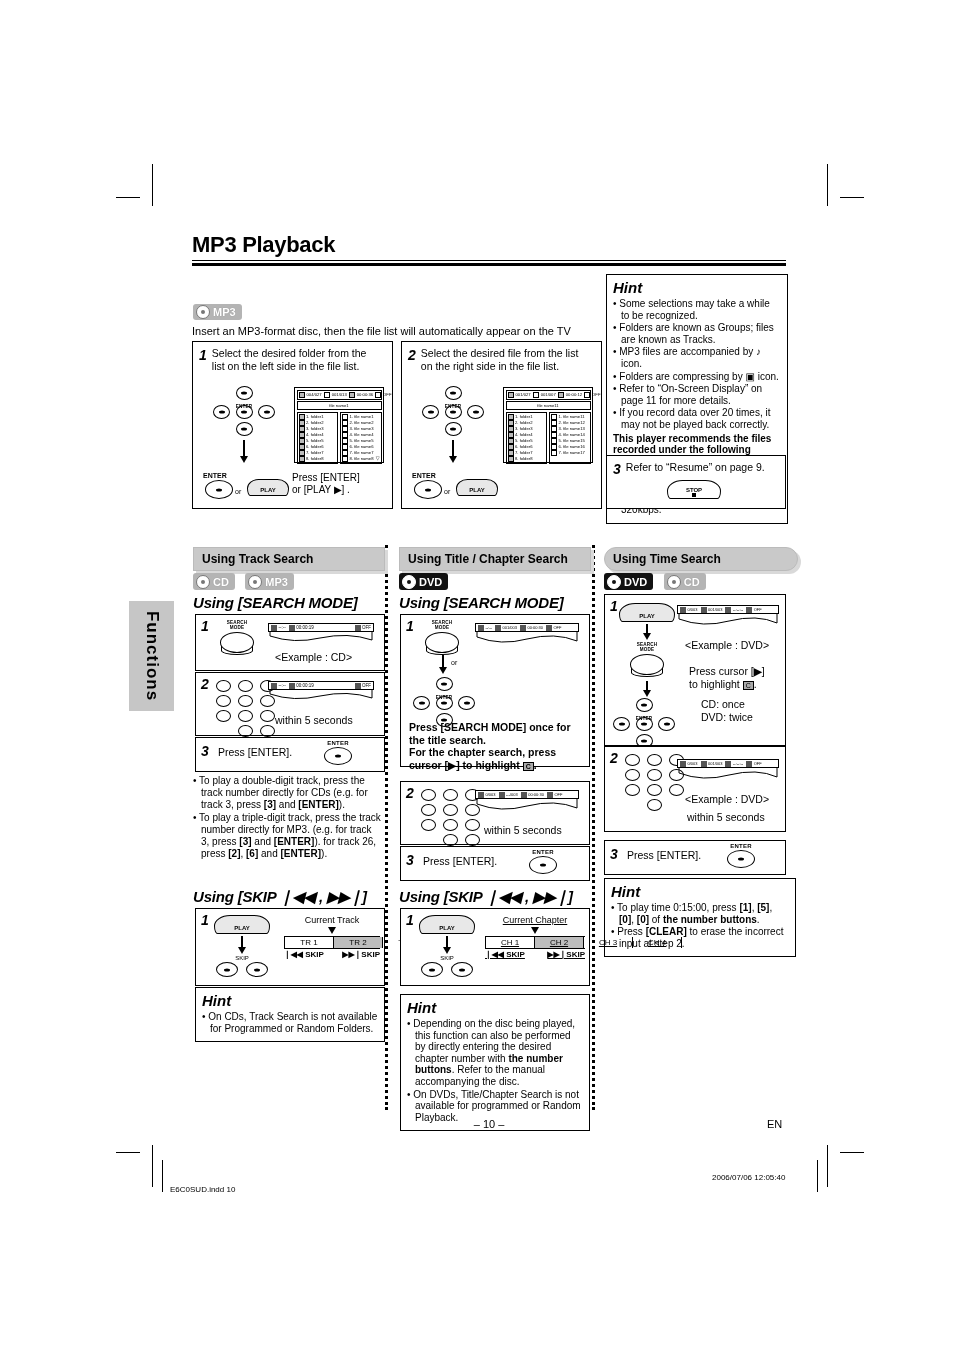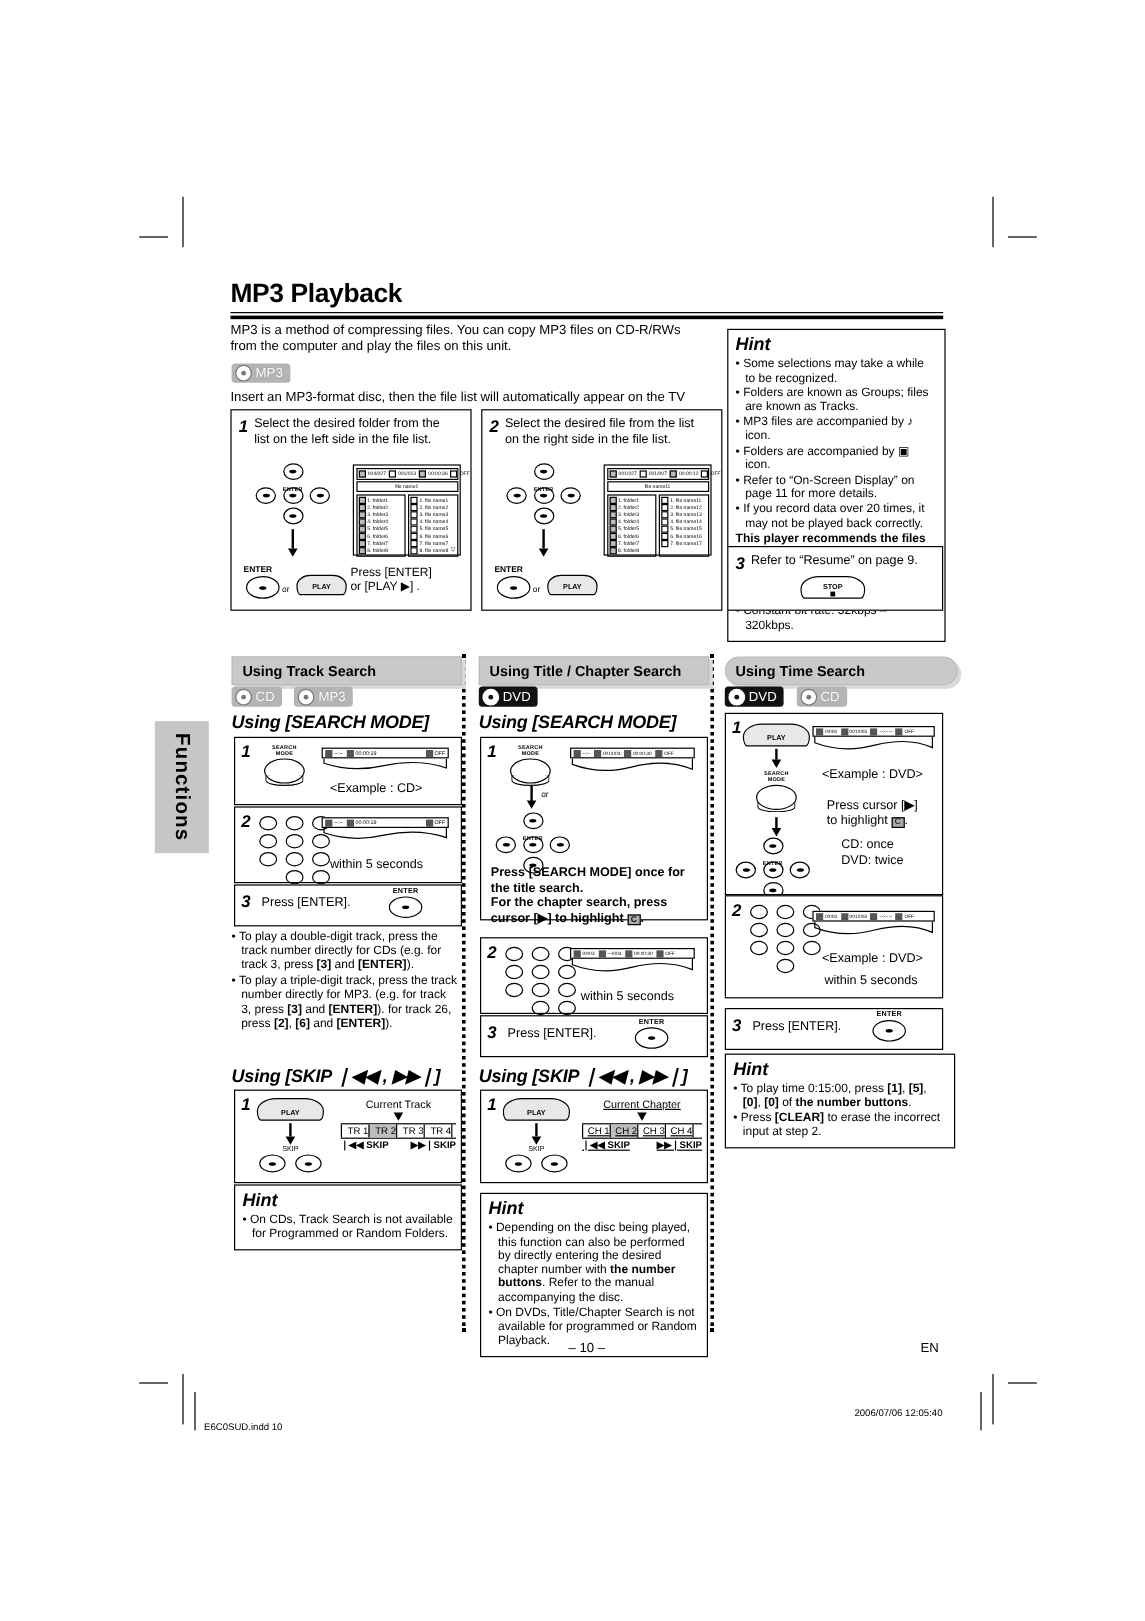--- a/index.html
+++ b/index.html
@@ -14,21 +14,21 @@
   .h1rule{border-bottom:3px solid #000;border-top:1px solid #000;height:2px;margin-top:4px;}
   .body-text{font-size:11px;line-height:13.5px;}
   .ital{font-style:italic;font-weight:bold;font-size:15px;letter-spacing:-0.2px;}
 
   
   .secbar{background:#c9c9c9;font-weight:bold;font-size:12px;padding:4px 6px 4px 8px;
           box-shadow:3px 3px 0 #d9d9d9;border:1px solid #bbb;}
 
   
   .badge{display:inline-flex;align-items:center;gap:3px;height:17px;padding:0 6px 0 3px;border-radius:3px;
-         font-size:11px;font-weight:normal;vertical-align:middle;}
+         font-size:11px;font-weight:bold;vertical-align:middle;}
   .badge.gray{background:#b4b4b4;color:#fff;text-shadow:0 0 1px #888;}
   .badge.dark{background:#111;color:#fff;}
   .disc{width:12px;height:12px;border-radius:50%;background:#fff;position:relative;display:inline-block;
         border:1px solid #777;}
   .badge.dark .disc{border-color:#fff;}
   .disc:after{content:"";position:absolute;left:4px;top:4px;width:4px;height:4px;border-radius:50%;background:#777;}
   .badge.dark .disc:after{background:#111;}
 
   
   .box{border:1px solid #000;background:#fff;position:relative;}
@@ -78,21 +78,21 @@
   .fls .top{display:flex;gap:2px;align-items:center;border:1px solid #000;height:8px;padding:0 1px;font-size:4.2px;}
   .fls .title{border:1px solid #000;text-align:center;font-size:4.2px;height:7px;line-height:7px;margin-top:1.5px;}
   .fls .cols{display:flex;gap:2px;margin-top:1.5px;}
   .fls .col{border:1px solid #000;flex:1;padding:1px;}
   .fls .row{display:flex;align-items:center;gap:1.5px;font-size:4.2px;line-height:5.2px;}
   .fls .sq{width:4px;height:4px;border:.7px solid #000;background:#bbb;display:inline-block;flex:0 0 auto;}
   .fls .sq.f{background:#fff;}
 
   
   .tstrip{display:flex;border:1.2px solid #000;border-left:none;border-right:none;}
-  .tcell{border-left:1.2px solid #000;padding:1px 0;font-size:8px;min-width:22px;text-align:right;}
+  .tcell{border-left:1.2px solid #000;padding:1px 13px;font-size:8px;min-width:22px;text-align:center;}
   .tcell.last{border-right:1.2px solid #000;}
   .tcell.on{background:#bdbdbd;}
 
   
   .sidetab{position:absolute;background:#c6c6c6;}
   .sidetab span{position:absolute;left:50%;top:50%;transform:translate(-50%,-50%) rotate(90deg);
        white-space:nowrap;font-weight:bold;font-size:17px;letter-spacing:1px;}
 
   .footer{font-size:11px;}
   .small-foot{font-size:8px;}
@@ -110,21 +110,20 @@
   <div class="cropmark" style="left:140px;top:1145px;width:1px;height:42px;"></div>
   <div class="cropmark" style="left:104px;top:1152px;width:24px;height:1px;"></div>
   <div class="cropmark" style="left:815px;top:1145px;width:1px;height:42px;"></div>
   <div class="cropmark" style="left:828px;top:1152px;width:24px;height:1px;"></div>
 
   <div style="position:absolute;left:180px;top:234px;width:594px;">
     <div class="h1">MP3 Playback</div>
     <div class="h1rule"></div>
   </div>
 
-  <div class="body-text" style="position:absolute;left:180px;top:269px;width:390px;">MP3 is a method of compressing files. You can copy MP3 files on CD-R/RWs from the computer and play the files on this unit.</div>
 
   <div style="position:absolute;left:181px;top:302px;">
     <span class="badge gray" style="height:16px;font-size:11px;">
       <span class="disc"></span>
       <span>MP3</span>
     </span>
   </div>
 
   <div class="body-text" style="position:absolute;left:180px;top:325px;width:400px;">Insert an MP3-format disc, then the file list will automatically appear on the TV screen.</div>
 
@@ -371,21 +370,21 @@
       </div>
     </div>
   </div>
 
   <div class="hint" style="position:absolute;left:594px;top:274px;width:168px;">
     <h4>Hint</h4>
     <ul>
       <li>Some selections may take a while to be recognized.</li>
       <li>Folders are known as Groups; files are known as Tracks.</li>
       <li>MP3 files are accompanied by ♪ icon.</li>
-      <li>Folders are accompanied by ▣ icon.</li>
+      <li>Folders are compressing by ▣ icon.</li>
       <li>Refer to “On-Screen Display” on page 11 for more details.</li>
       <li>If you record data over 20 times, it may not be played back correctly.</li>
     </ul>
     <p class="nb">This player recommends the files recorded under the following circumstances:</p>
     <ul>
       <li>Sampling frequency: 44.1kHz or 48kHz.</li>
       <li>Constant bit rate: 32kbps – 320kbps.</li>
     </ul>
   </div>
 

